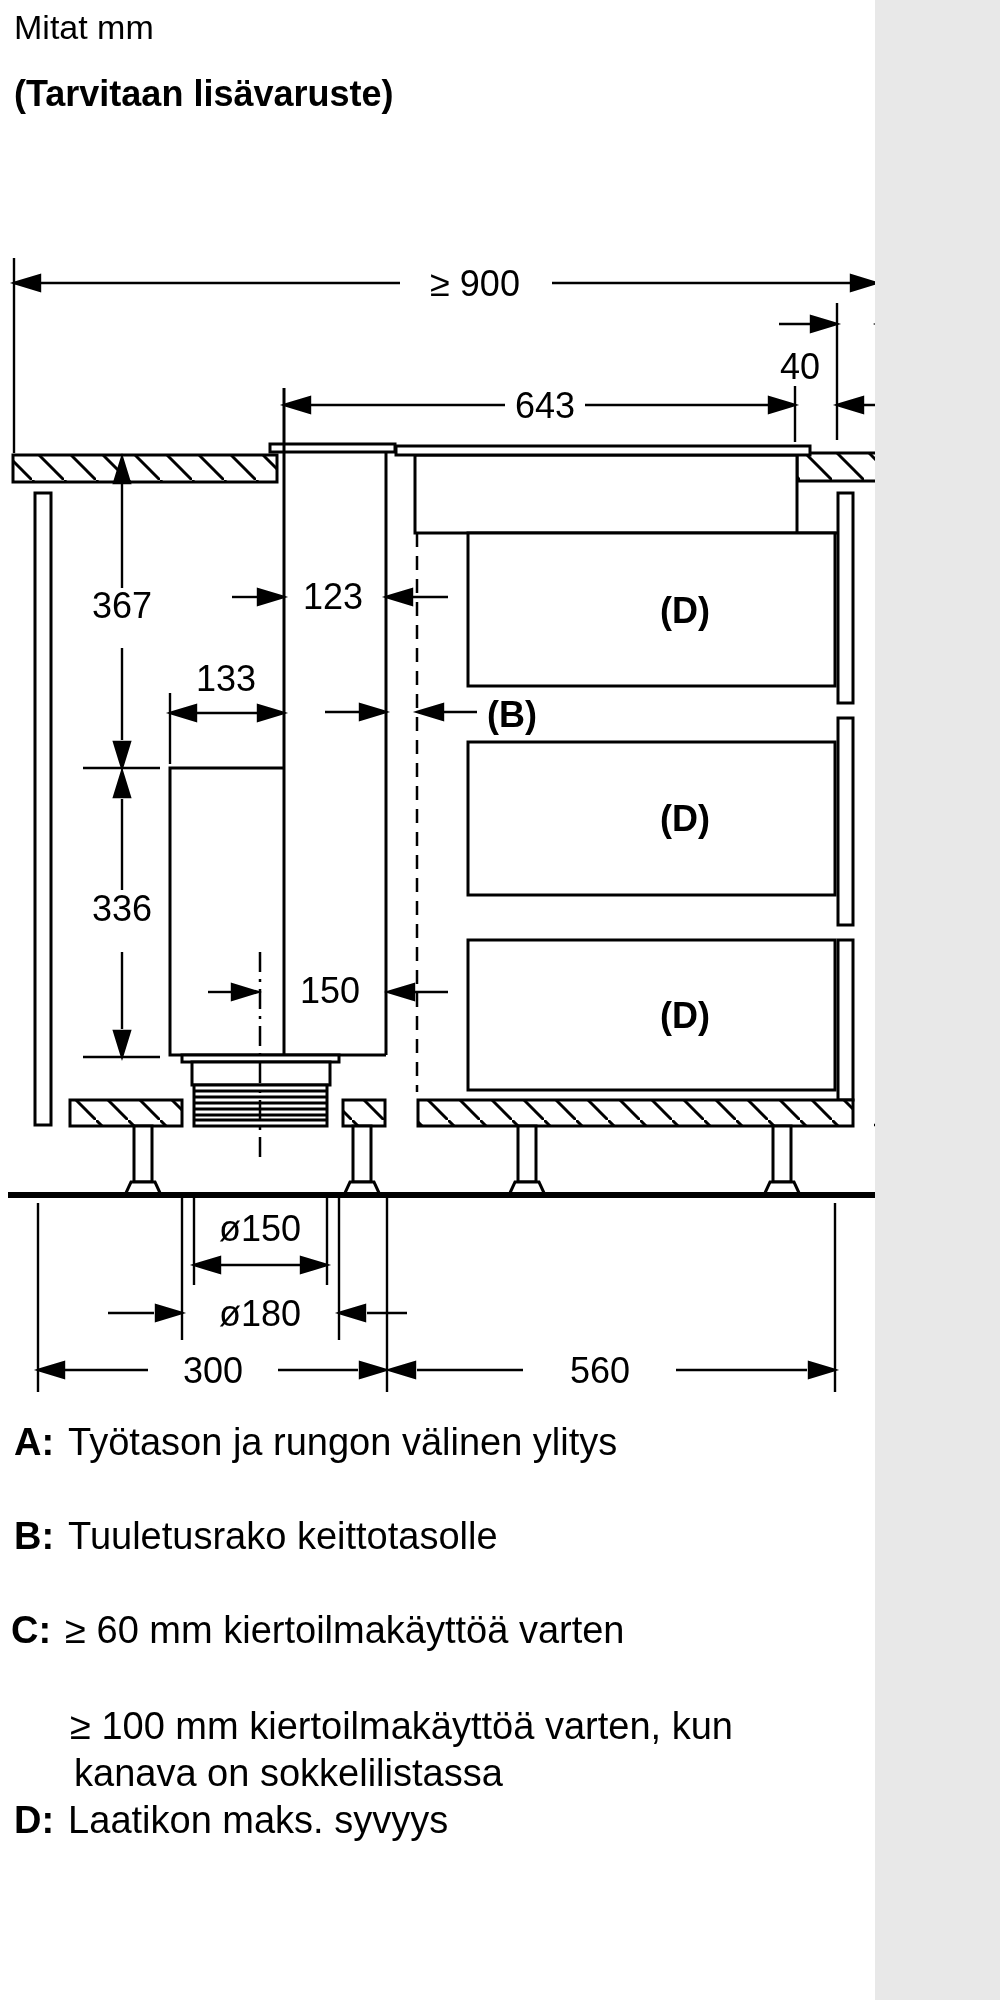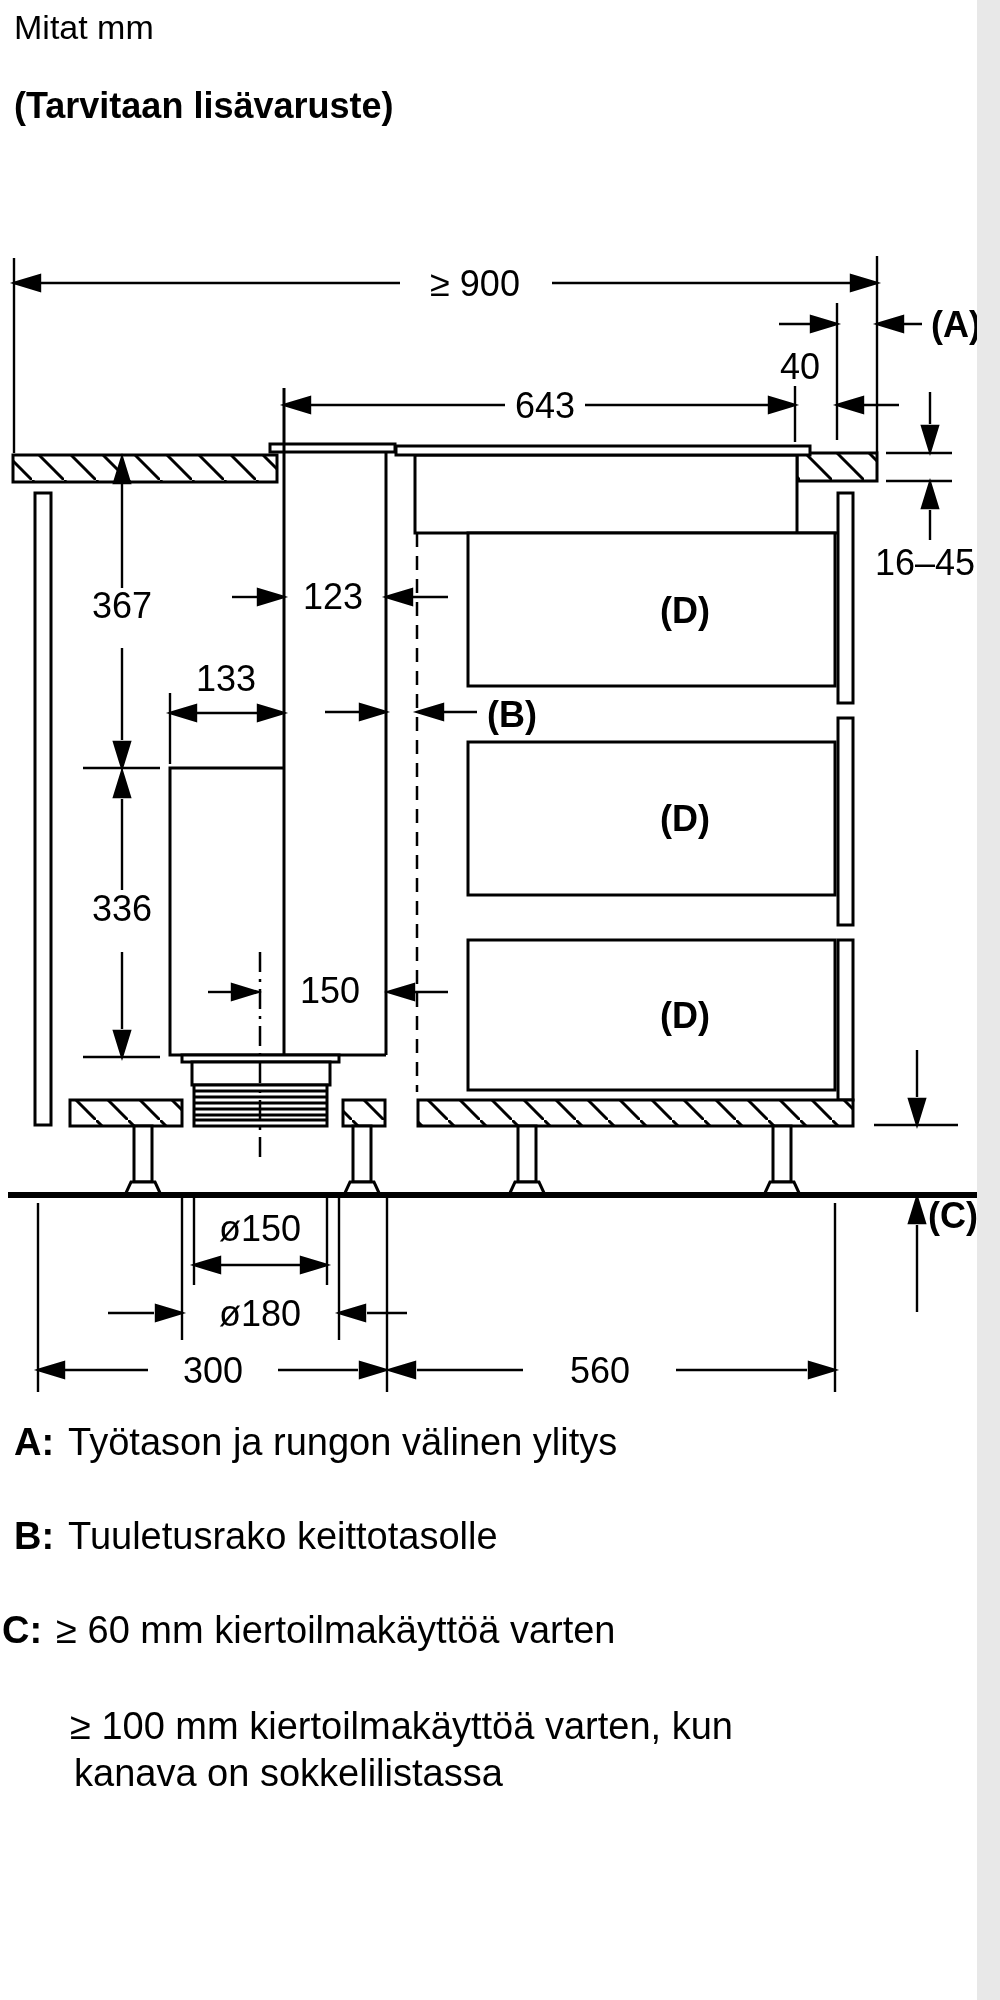--- a/index.html
+++ b/index.html
@@ -1,21 +1,21 @@
 <!DOCTYPE html>
 <html><head>
 <meta charset="utf-8">
 <style>
   html,body{margin:0;padding:0;background:#e8e8e8;}
-  .screen{position:relative;width:977px;height:2000px;background:#ffffff;
+  .screen{position:relative;width:875px;height:2000px;background:#ffffff;
           font-family:"Liberation Sans", sans-serif;color:#000;overflow:hidden;}
   .titleblock{position:absolute;left:14px;top:8px;}
   .t1{font-size:34px;font-weight:400;line-height:38px;}
   .t2{font-size:36px;font-weight:700;line-height:40px;margin-top:2px;}
-  .t3{font-size:36px;font-weight:700;line-height:40px;margin-top:40px;}
+  .t3{font-size:36px;font-weight:700;line-height:40px;margin-top:28px;}
   svg text{font-family:"Liberation Sans", sans-serif;fill:#000;}
   .dim{font-size:36px;font-weight:400;}
   .lbl{font-size:36px;font-weight:700;}
   .legend-row{position:absolute;font-size:38px;line-height:44px;white-space:nowrap;}
   .lg-label{font-weight:700;padding-right:14px;}
   .lg-text{font-weight:400;}
 </style>
 </head>
 <body>
 
@@ -240,23 +240,26 @@
     <text class="dim" x="213" y="1383" text-anchor="middle">300</text>
     <text class="dim" x="600" y="1383" text-anchor="middle">560</text>
   </svg>
 
   <div class="legend-row" style="left:14px;top:1514px;">
     <span class="lg-label">B:</span><span class="lg-text">Tuuletusrako keittotasolle</span>
   </div>
   <div class="legend-row" style="left:14px;top:1420px;">
     <span class="lg-label">A:</span><span class="lg-text">Työtason ja rungon välinen ylitys</span>
   </div>
-  <div class="legend-row" style="left:2px;top:1608px;">
+  <div class="legend-row" style="left:11px;top:1608px;">
     <span class="lg-label">C:</span><span class="lg-text">≥ 60 mm kiertoilmakäyttöä varten</span>
   </div>
   <div class="legend-row" style="left:70px;top:1704px;">
     <span class="lg-text">≥ 100 mm kiertoilmakäyttöä varten, kun</span>
   </div>
   <div class="legend-row" style="left:74px;top:1751px;">
     <span class="lg-text">kanava on sokkelilistassa</span>
   </div>
+  <div class="legend-row" style="left:14px;top:1798px;">
+    <span class="lg-label">D:</span><span class="lg-text">Laatikon maks. syvyys</span>
+  </div>
 
 </div>
 
 </body></html>

